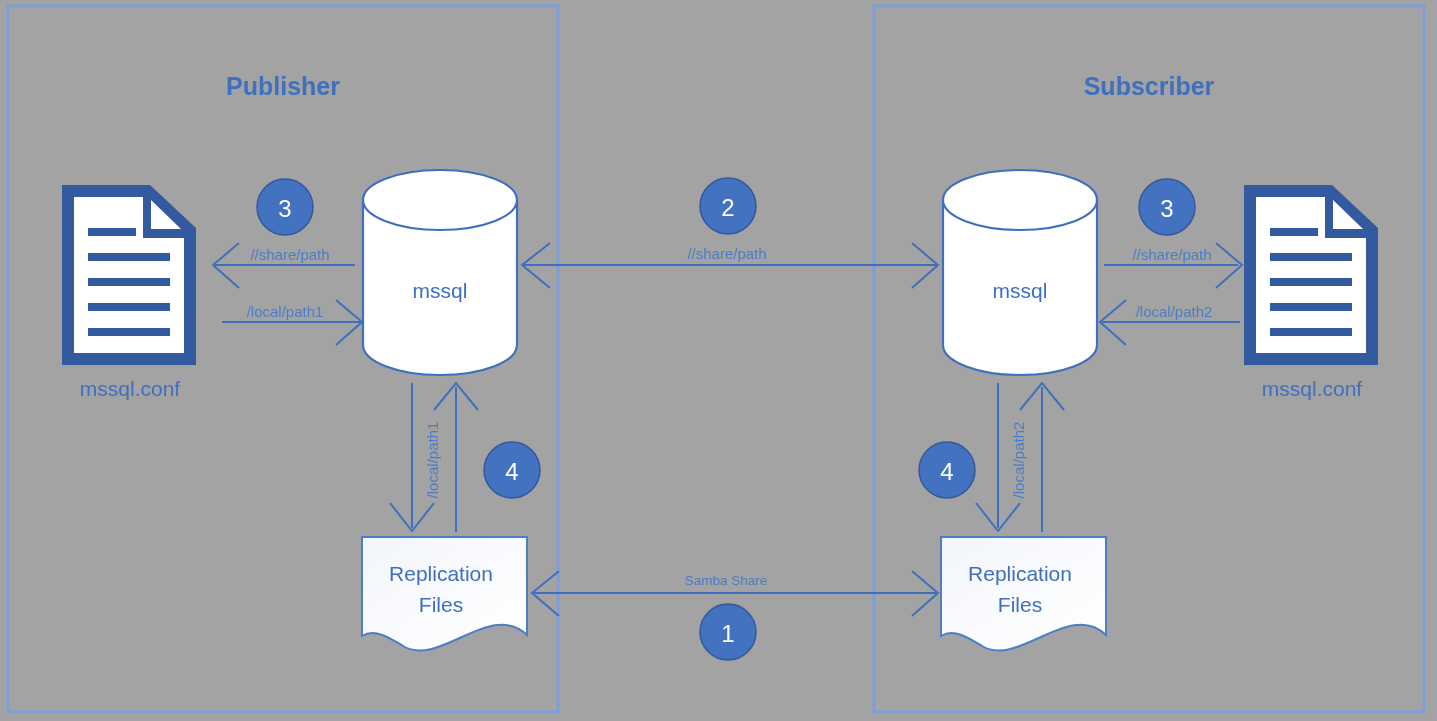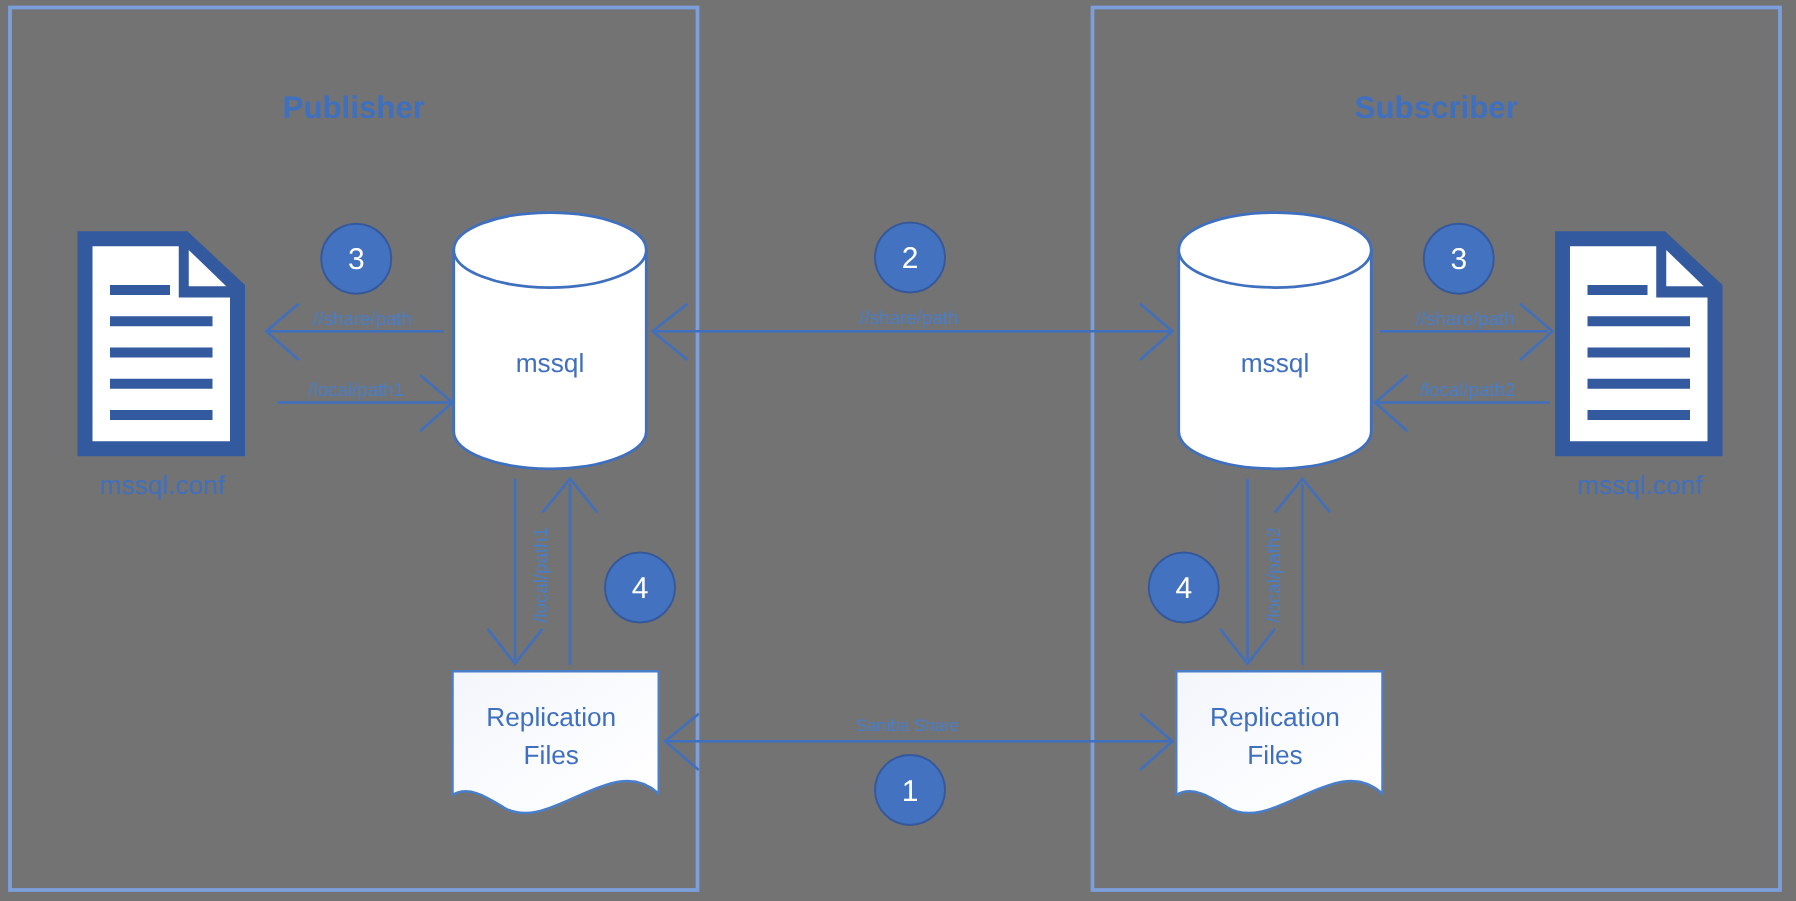--- a/index.html
+++ b/index.html
@@ -8,21 +8,21 @@
     padding: 0;
     background: #ffffff;
   }
   body {
     font-family: "Liberation Sans", sans-serif;
   }
   #canvas {
     position: relative;
     width: 1437px;
     height: 721px;
-    background: #737373;
+    background: #a3a3a3;
     overflow: hidden;
   }
   svg#diagram {
     position: absolute;
     left: 0;
     top: 0;
     width: 1437px;
     height: 721px;
   }
   .zone-title {

